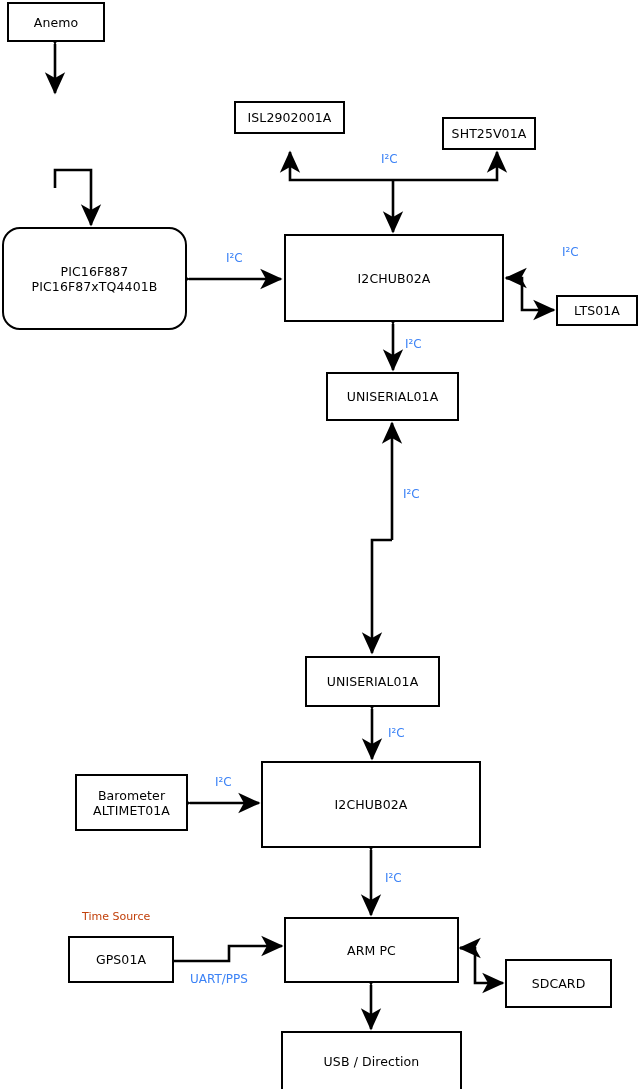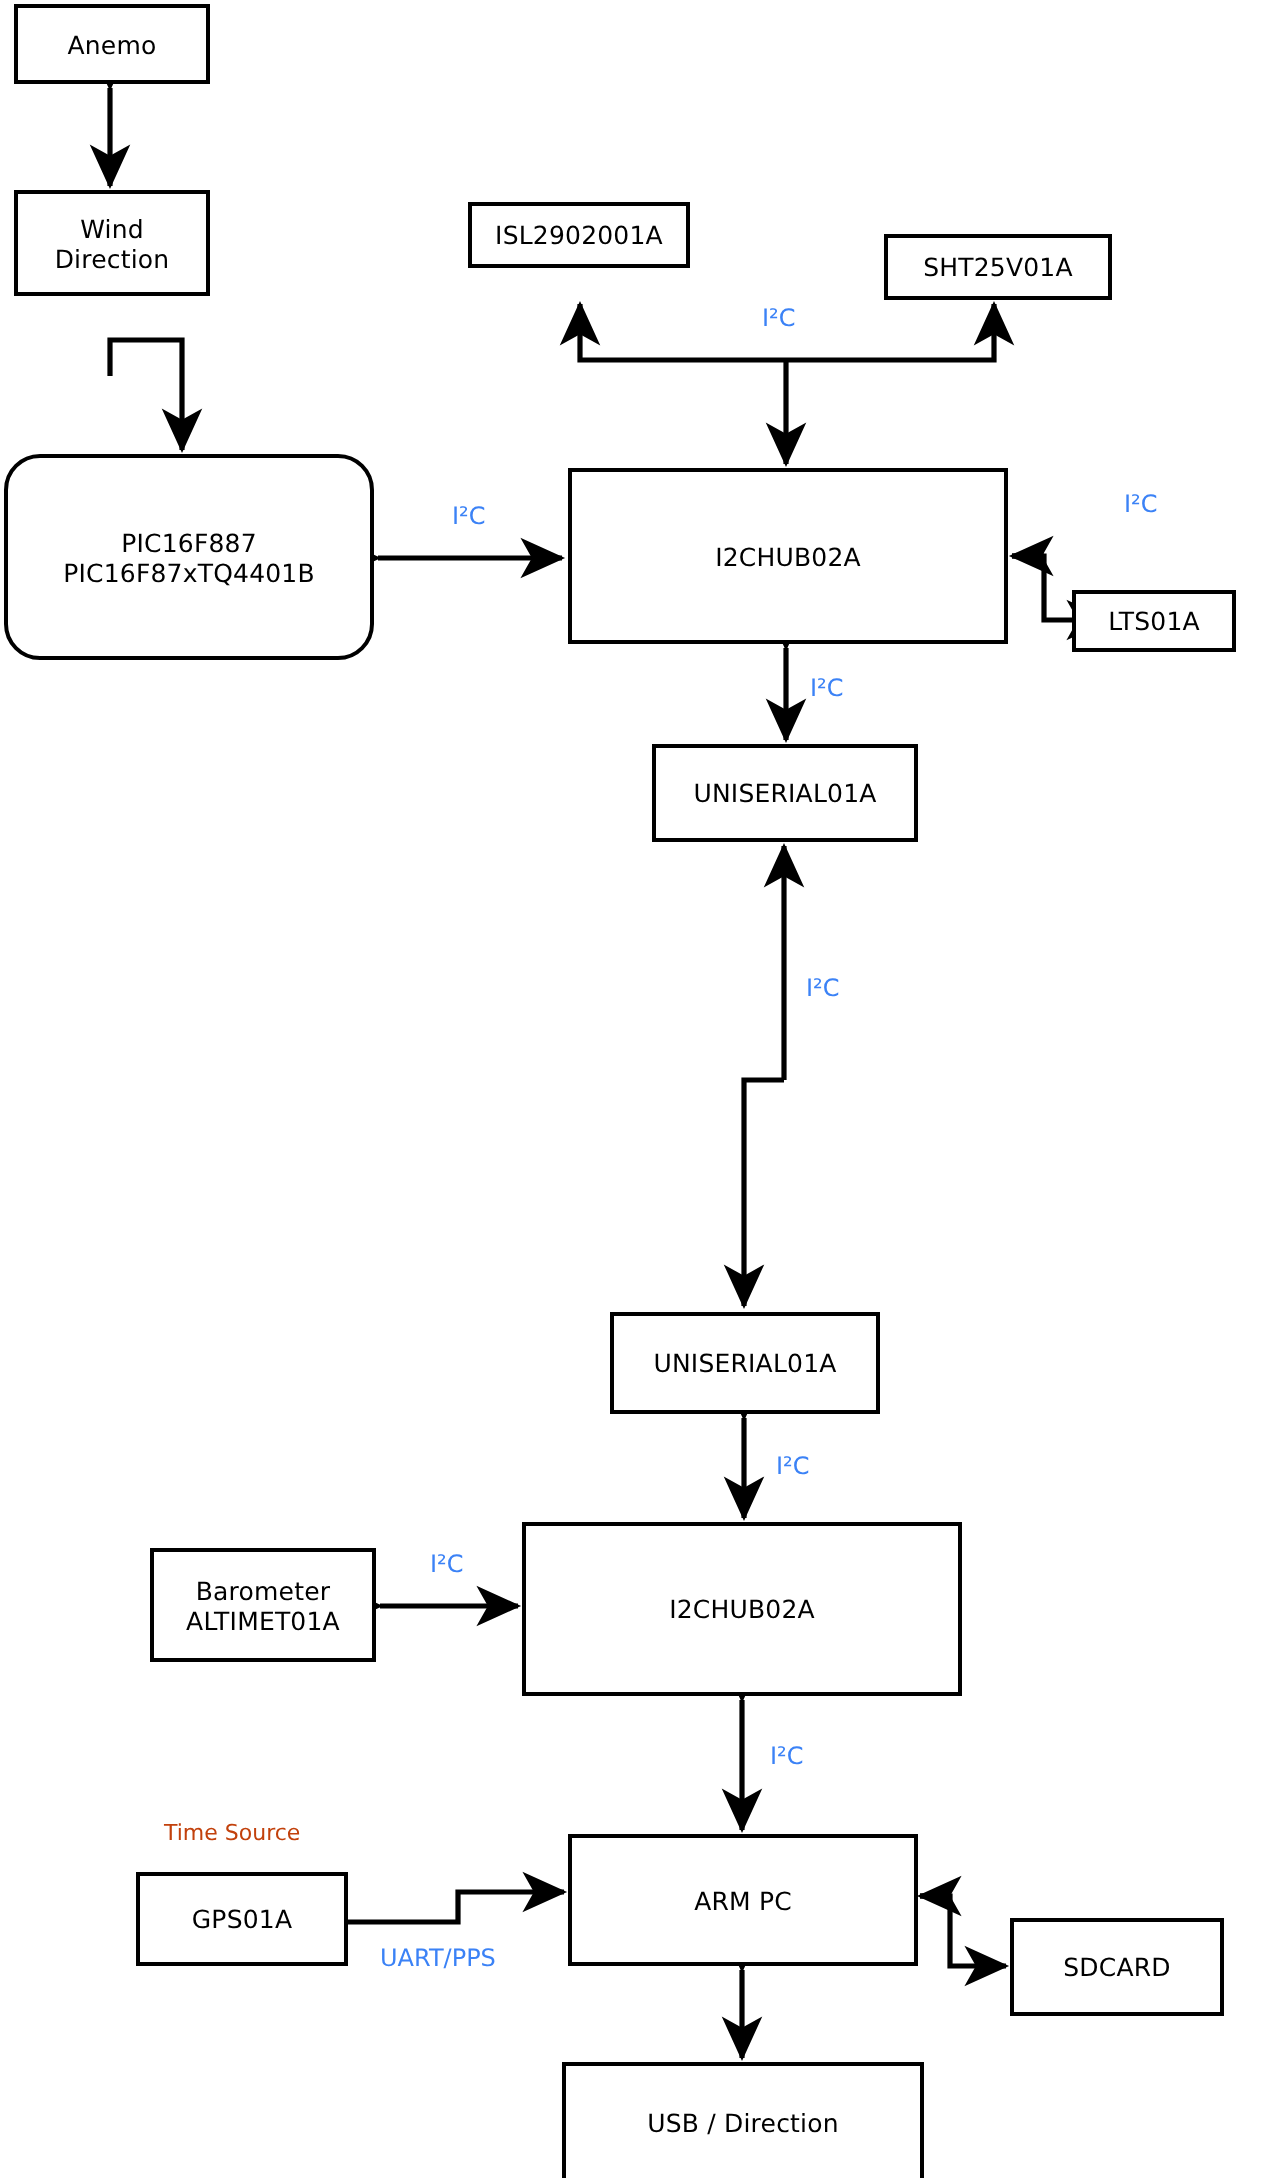--- a/index.html
+++ b/index.html
@@ -98,43 +98,39 @@
       <line x1="522" y1="278" x2="506" y2="278"></line>
 
       <line x1="475" y1="948" x2="460" y2="948"></line>
     </g>
   </svg>
 
   <div class="node" style="left:7px;top:2px;width:98px;height:40px;">
     <span class="lbl">Anemo</span>
   </div>
 
-  <div class="node" style="left:7px;top:95px;width:98px;height:53px;">
-    <span class="lbl">Wind
-Direction</span>
-  </div>
 
   <div class="node" style="left:2px;top:227px;width:185px;height:103px;border-radius:18px;">
     <span class="lbl">PIC16F887
 PIC16F87xTQ4401B</span>
   </div>
 
   <div class="node" style="left:234px;top:101px;width:111px;height:33px;">
     <span class="lbl">ISL2902001A</span>
   </div>
 
-  <div class="node" style="left:442px;top:117px;width:114px;height:33px;">
+  <div class="node" style="left:442px;top:117px;width:94px;height:33px;">
     <span class="lbl">SHT25V01A</span>
   </div>
 
   <div class="node" style="left:284px;top:234px;width:220px;height:88px;">
     <span class="lbl">I2CHUB02A</span>
   </div>
 
-  <div class="node" style="left:536px;top:295px;width:82px;height:31px;">
+  <div class="node" style="left:556px;top:295px;width:82px;height:31px;">
     <span class="lbl">LTS01A</span>
   </div>
 
   <div class="node" style="left:326px;top:372px;width:133px;height:49px;">
     <span class="lbl">UNISERIAL01A</span>
   </div>
 
   <div class="node" style="left:305px;top:656px;width:135px;height:51px;">
     <span class="lbl">UNISERIAL01A</span>
   </div>

